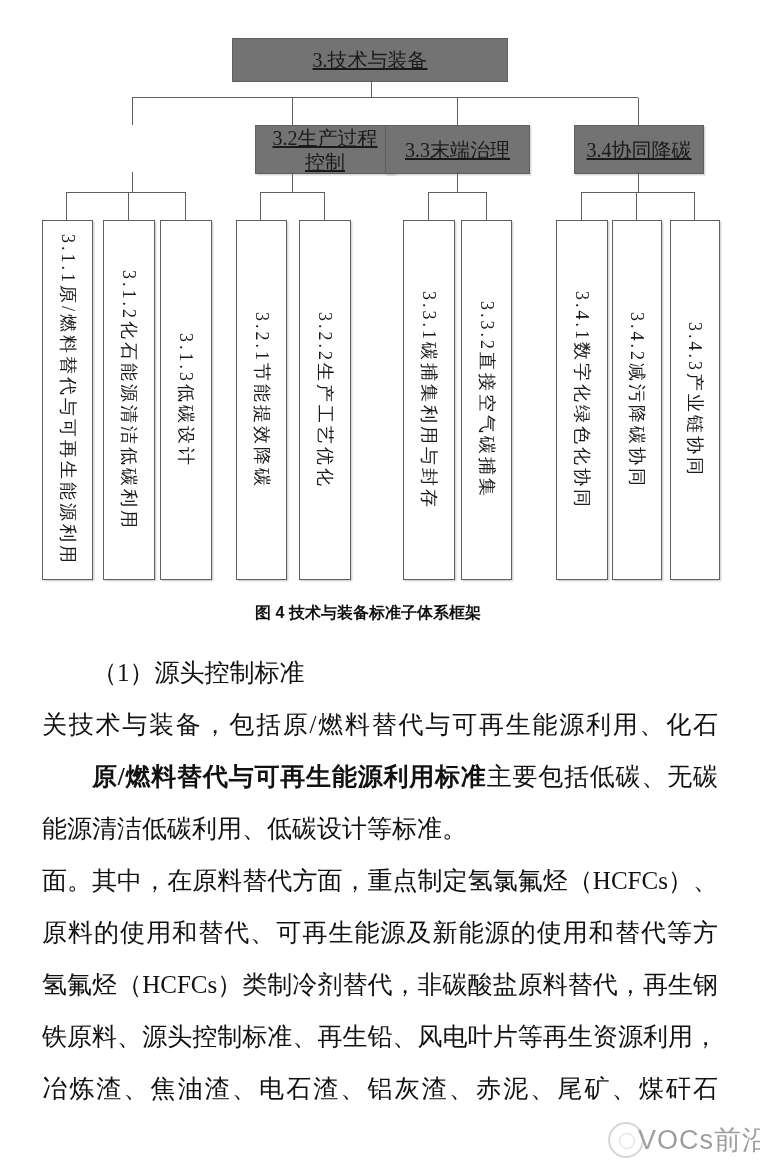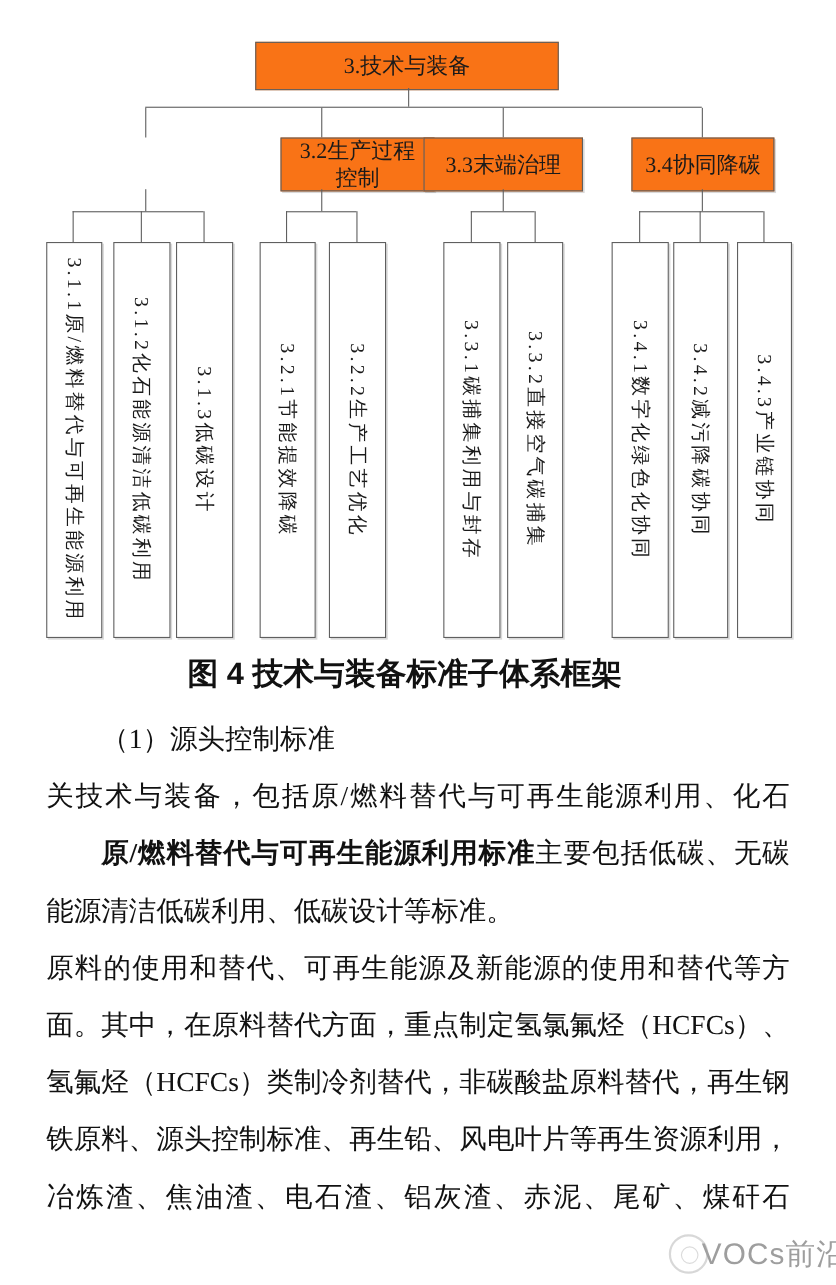--- a/index.html
+++ b/index.html
@@ -7,40 +7,41 @@
     position:relative;width:760px;height:1168px;background:#ffffff;
     font-family:"Liberation Serif","DejaVu Serif",serif;color:#1a1a1a;
     overflow:hidden;
   }
   
   .tree{position:absolute;left:0;top:0;width:760px;height:592px;}
   .line{position:absolute;background:#5f5f5f;}
   .hline{height:1px;}
   .vline{width:1px;}
   .box{
-    position:absolute;border:1px solid #5f5f5f;background:#f97316;
+    position:absolute;border:1px solid #5f5f5f;background:#737373;
     display:flex;flex-direction:column;align-items:center;justify-content:center;
     text-align:center;font-size:20px;line-height:24px;
     box-shadow:1.5px 1.5px 0 rgba(130,130,130,.3);
+    text-decoration:underline;
   }
   .box.root{box-shadow:none;}
   .vbox{
     position:absolute;top:220px;height:358px;border:1px solid #5f5f5f;background:#ffffff;
     display:flex;align-items:center;justify-content:center;
     box-shadow:1.5px 1.5px 0 rgba(130,130,130,.3);
   }
   .vtext{
     writing-mode:vertical-rl;text-orientation:sideways;
     font-size:18px;letter-spacing:3px;line-height:1;white-space:nowrap;
   }
   
   .caption{
     position:absolute;top:597px;left:0;width:736px;text-align:center;
     font-family:"Liberation Sans","DejaVu Sans",sans-serif;
-    font-weight:700;font-size:28px;line-height:32px;color:#111;
+    font-weight:700;font-size:16px;line-height:32px;color:#111;
   }
   
   .bodytext{
     position:absolute;top:647px;left:42px;width:676px;
     font-size:25px;line-height:52px;color:#111;
   }
   .tline{height:52px;overflow:visible;}
   .tline.indent{text-indent:50px;}
   .tline.j{text-align:justify;text-align-last:justify;text-justify:inter-character;}
   .tline b{font-weight:700;}
@@ -148,22 +149,22 @@
 
   <div class="caption">图 4 技术与装备标准子体系框架</div>
 
   <div class="bodytext">
     <div class="tline indent">（1）源头控制标准</div>
 
     <div class="tline j">关技术与装备，包括原/燃料替代与可再生能源利用、化石</div>
     <div class="tline j indent"><b>原/燃料替代与可再生能源利用标准</b><span>主要包括低碳、无碳</span></div>
 
     <div class="tline">能源清洁低碳利用、低碳设计等标准。</div>
+    <div class="tline j">面。其中，在原料替代方面，重点制定氢氯氟烃（HCFCs）、</div>
     <div class="tline j">原料的使用和替代、可再生能源及新能源的使用和替代等方</div>
-    <div class="tline j">面。其中，在原料替代方面，重点制定氢氯氟烃（HCFCs）、</div>
     <div class="tline j">氢氟烃（HCFCs）类制冷剂替代，非碳酸盐原料替代，再生钢</div>
     <div class="tline j">铁原料、源头控制标准、再生铅、风电叶片等再生资源利用，</div>
     <div class="tline j">冶炼渣、焦油渣、电石渣、铝灰渣、赤泥、尾矿、煤矸石</div>
   </div>
 
   <div class="watermark">
     <span class="wm-logo"></span>
     <span class="wm-text">VOCs前沿</span>
   </div>
 

